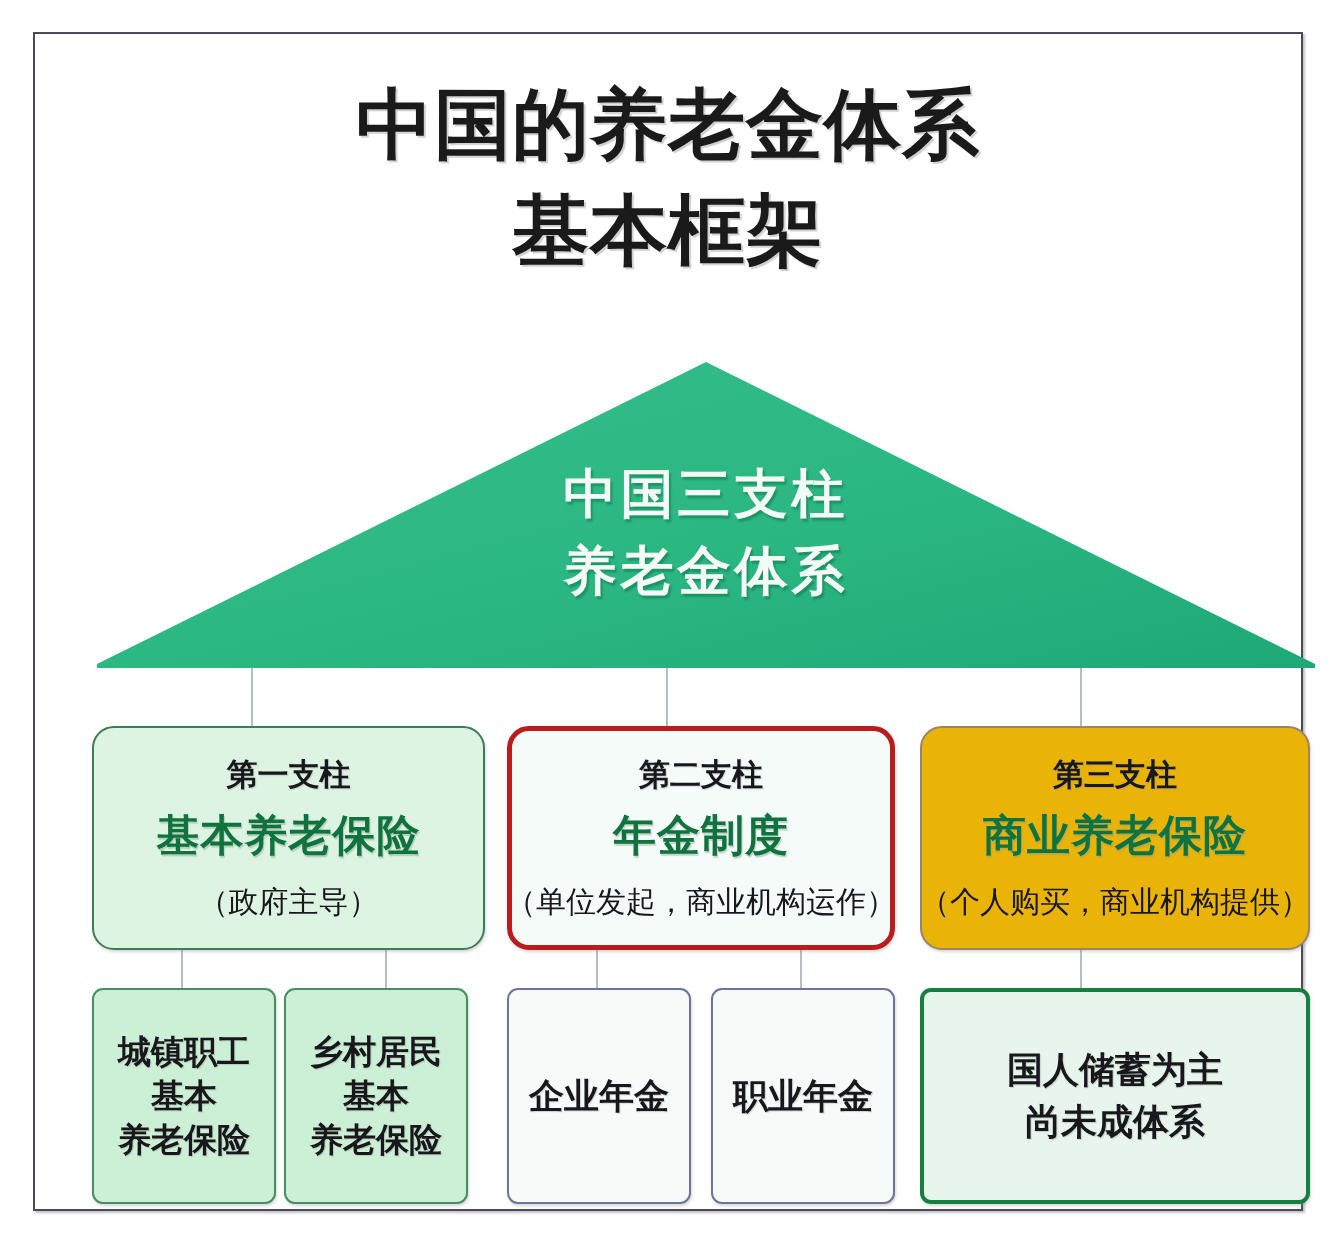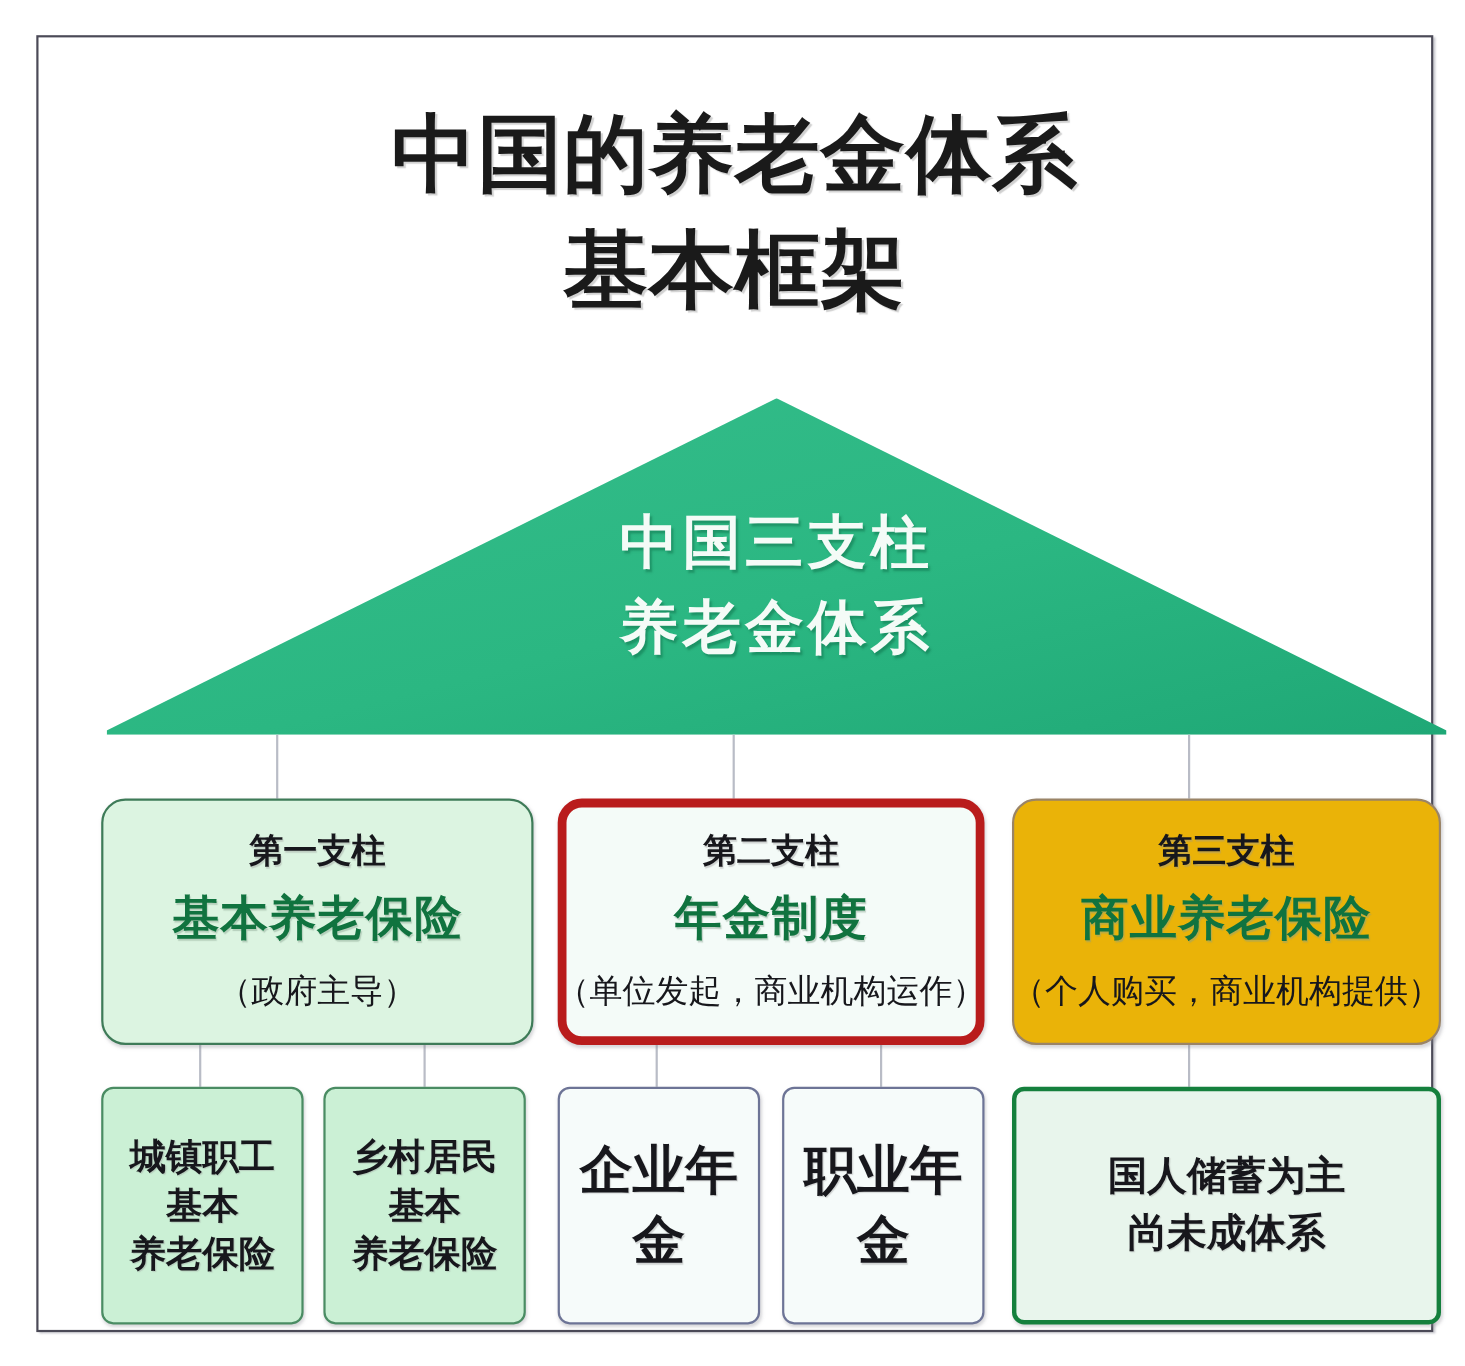--- a/index.html
+++ b/index.html
@@ -31,21 +31,20 @@
     box-shadow: 2px 2px 2px rgba(120,120,135,0.45);
   }
 
   
   .title-block {
     position: absolute;
     left: 0;
     top: 38px;
     width: 100%;
     text-align: center;
-    margin-top: 16px;
   }
   .title-line {
     font-family: "DejaVu Sans", "Liberation Sans", sans-serif;
     font-weight: 700;
     font-size: 77px;
     line-height: 1.38;
     color: #1a1a1a;
     letter-spacing: 1px;
     text-shadow: 2px 2px 1px rgba(120,120,120,0.35);
   }
@@ -105,21 +104,21 @@
   .pillar-1 {
     left: 57px;
     width: 393px;
     background: #dcf4e1;
     border: 2px solid #3e7b58;
   }
   .pillar-2 {
     left: 472px;
     width: 388px;
     background: #f4fbf8;
-    border: 8px solid #b91c1c;
+    border: 5px solid #b91c1c;
   }
   .pillar-3 {
     left: 885px;
     width: 390px;
     background: #eab308;
     border: 2px solid #9a8467;
   }
 
   .p-sub {
     font-family: "DejaVu Sans", "Liberation Sans", sans-serif;
@@ -167,36 +166,36 @@
   }
   .leaf-blue {
     background: #f6fbfa;
     border: 2px solid #6d7496;
   }
   .leaf-tan {
     background: #e8f5ec;
     border: 4px solid #15803d;
   }
   .leaf-a { left: 57px;  width: 184px; }
-  .leaf-b { left: 259px; width: 184px; }
+  .leaf-b { left: 249px; width: 184px; }
   .leaf-c { left: 472px; width: 184px; }
   .leaf-d { left: 676px; width: 184px; }
   .leaf-e { left: 885px; width: 390px; }
 
   .leaf-text {
     font-family: "DejaVu Sans", "Liberation Sans", sans-serif;
     font-weight: 700;
     font-size: 33px;
     color: #17171c;
     line-height: 1.34;
     text-shadow: 1px 1px 1px rgba(150,150,150,0.4);
     padding: 0 4px;
   }
   .leaf-e .leaf-text { font-size: 36px; line-height: 1.45; }
-  .leaf-c .leaf-text, .leaf-d .leaf-text { font-size: 48px; text-align: center; }
+  .leaf-c .leaf-text, .leaf-d .leaf-text { font-size: 35px; text-align: center; }
 </style>
 </head>
 <body>
 
 <div id="canvas">
 
   <div class="frame">
 
     <div class="title-block">
       <div class="title-line">中国的养老金体系</div>

